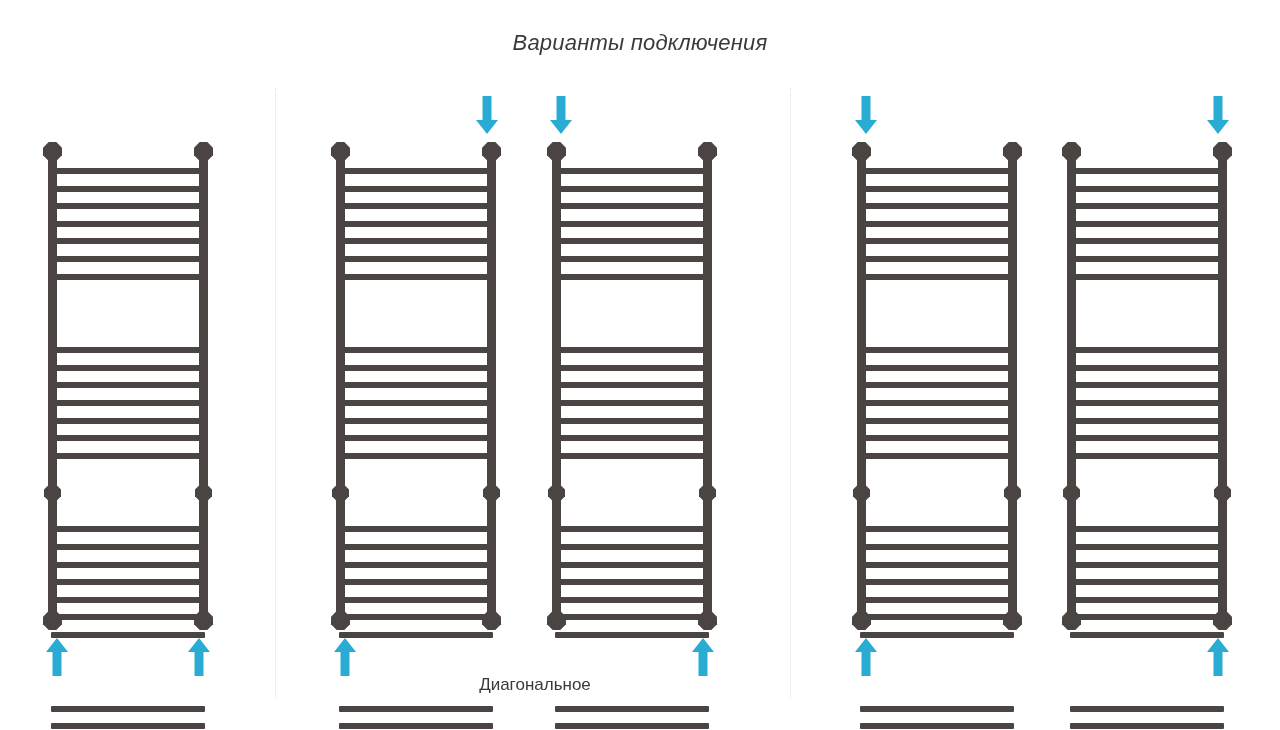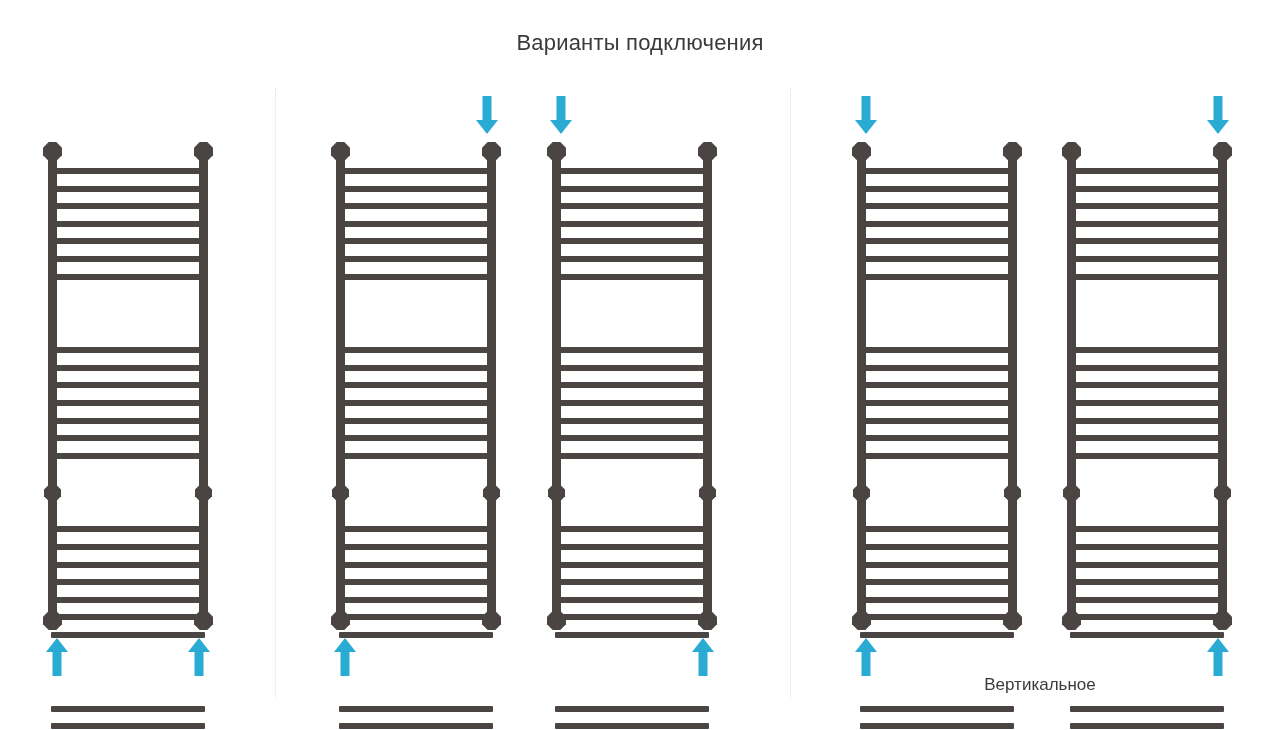--- a/index.html
+++ b/index.html
@@ -25,20 +25,21 @@
   #title {
     position: absolute;
     top: 30px;
     left: 0;
     width: 1280px;
     text-align: center;
     font-size: 22px;
     color: #3a3a3a;
     letter-spacing: 0.2px;
     white-space: nowrap;
+    font-style: italic;
   }
 
   
   .divider {
     position: absolute;
     top: 88px;
     width: 0px;
     height: 610px;
     border-left: 1px dotted #e2e0e0;
   }
@@ -237,20 +238,21 @@
         <div class="rung" style="top: 384.4px;"></div>
         <div class="rung" style="top: 402px;"></div>
         <div class="rung" style="top: 419.6px;"></div>
         <div class="rung" style="top: 437.2px;"></div>
         <div class="rung" style="top: 454.8px;"></div>
         <div class="rung" style="top: 472.4px;"></div>
         <div class="rung" style="top: 490px;"></div>
         <div class="rung" style="top: 563.6px;"></div>
         <div class="rung" style="top: 581.2px;"></div>
       </div>
+    <div class="group-label">Диагональное</div>
   <div class="arrow" style="left: 186px; top: 96px;">
         <svg width="22" height="38" viewBox="0 0 22 38">
           <path d="M11,38 L0,24 L6.5,24 L6.5,0 L15.5,0 L15.5,24 L22,24 Z" fill="#29abd4"></path>
         </svg>
       </div>
       <div class="arrow" style="left: 44px; top: 638px;">
         <svg width="22" height="38" viewBox="0 0 22 38">
           <path d="M11,0 L22,14 L15.5,14 L15.5,38 L6.5,38 L6.5,14 L0,14 Z" fill="#29abd4"></path>
         </svg>
       </div>
@@ -326,21 +328,20 @@
         <div class="rung" style="top: 384.4px;"></div>
         <div class="rung" style="top: 402px;"></div>
         <div class="rung" style="top: 419.6px;"></div>
         <div class="rung" style="top: 437.2px;"></div>
         <div class="rung" style="top: 454.8px;"></div>
         <div class="rung" style="top: 472.4px;"></div>
         <div class="rung" style="top: 490px;"></div>
         <div class="rung" style="top: 563.6px;"></div>
         <div class="rung" style="top: 581.2px;"></div>
       </div>
-    <div class="group-label">Вертикальное</div>
   <div class="arrow" style="left: 50px; top: 96px;">
         <svg width="22" height="38" viewBox="0 0 22 38">
           <path d="M11,38 L0,24 L6.5,24 L6.5,0 L15.5,0 L15.5,24 L22,24 Z" fill="#29abd4"></path>
         </svg>
       </div>
       <div class="arrow" style="left: 50px; top: 638px;">
         <svg width="22" height="38" viewBox="0 0 22 38">
           <path d="M11,0 L22,14 L15.5,14 L15.5,38 L6.5,38 L6.5,14 L0,14 Z" fill="#29abd4"></path>
         </svg>
       </div>

